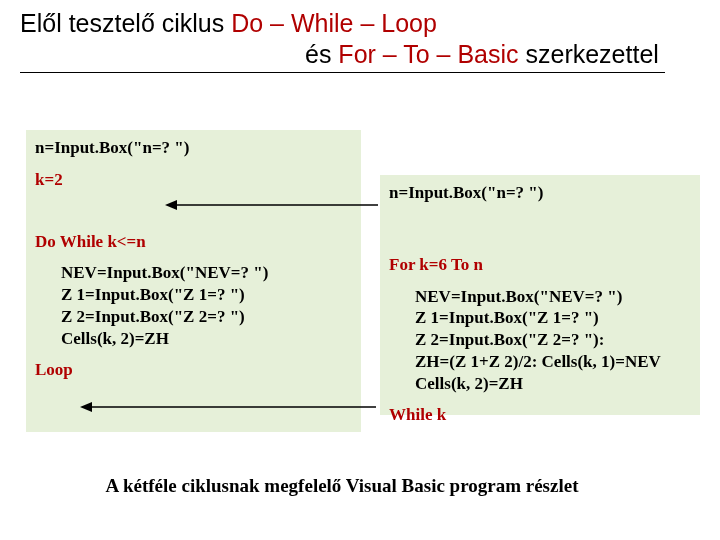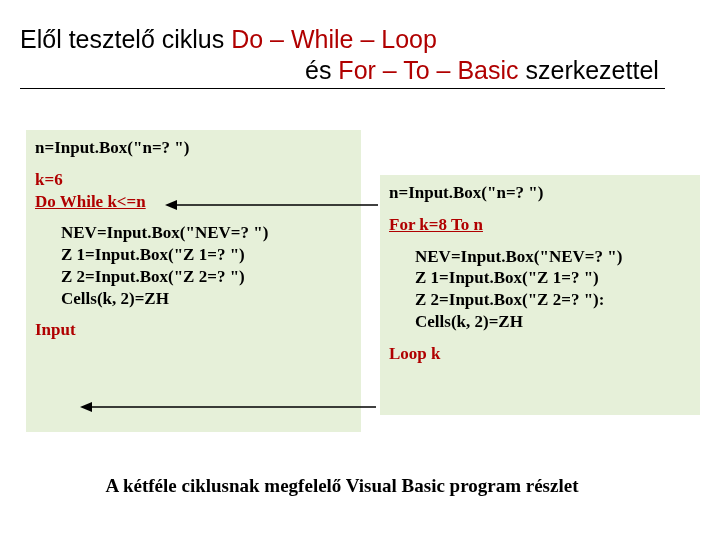--- a/index.html
+++ b/index.html
@@ -7,21 +7,21 @@
     width:720px;
     height:540px;
     background:#fff;
     font-family:"Times New Roman",serif;
     position:relative;
     overflow:hidden;
   }
   .title{
     position:absolute;
     left:20px;
-    top:24px;
+    top:8px;
     font-family:Arial,Helvetica,sans-serif;
     font-size:25px;
     line-height:1.25;
   }
   .title .black{color:#000;}
   .title .red{color:#b00000;}
   .title .hr{
     border-bottom:1px solid #000;
     position:absolute;
     left:0;top:64px;width:645px;
@@ -32,21 +32,21 @@
     border:1px solid #e6f0d9;
     padding:6px 8px 8px 8px;
     box-sizing:border-box;
     font-size:17px;
     line-height:1.28;
   }
   .box.left{left:26px;top:130px;width:335px;height:302px;}
   .box.right{left:380px;top:175px;width:320px;height:240px;}
   .bold{font-weight:bold;}
   .red{color:#b00000;}
-  .u{text-decoration:underline;}
+  .u{margin-top:40px;}
   .black{color:#000;}
   .indent{padding-left:26px;}
   .gap{height:10px;}
   svg.arrow{position:absolute;}
   .caption{
     position:absolute;
     left:0;width:684px;top:475px;
     text-align:center;
     font-weight:bold;
     font-size:19px;
@@ -57,46 +57,47 @@
 
 <div class="title">
   <span class="black">Elől tesztelő ciklus </span><span class="red">Do – While – Loop</span><br>
   <span style="display:inline-block;width:285px"></span><span class="black">és  </span><span class="red">For – To – Basic </span><span class="black">szerkezettel</span>
   <div class="hr"></div>
 </div>
 
 <div class="box left">
   <div class="bold black">n=Input.Box("n=? ")</div>
   <div class="gap"></div>
-  <div class="bold red">k=6</div>
+  <div class="bold red">k=2</div>
   <div class="bold red u">Do  While k&lt;=n</div>
   <div class="gap"></div>
   <div class="indent bold black">
     <div>NEV=Input.Box("NEV=? ")</div>
     <div>Z 1=Input.Box("Z 1=? ")</div>
     <div>Z 2=Input.Box("Z 2=? ")</div>
     <div>Cells(k, 2)=ZH</div>
   </div>
   <div class="gap"></div>
-  <div class="bold red">Input</div>
+  <div class="bold red">Loop</div>
 </div>
 
 <div class="box right">
   <div class="bold black">n=Input.Box("n=? ")</div>
   <div class="gap"></div>
-  <div class="bold red u">For  k=8  To  n</div>
+  <div class="bold red u">For  k=6  To  n</div>
   <div class="gap"></div>
   <div class="indent bold black">
     <div>NEV=Input.Box("NEV=? ")</div>
     <div>Z 1=Input.Box("Z 1=? ")</div>
     <div>Z 2=Input.Box("Z 2=? "):</div>
+    <div>ZH=(Z 1+Z 2)/2:   Cells(k, 1)=NEV</div>
     <div>Cells(k, 2)=ZH</div>
   </div>
   <div class="gap"></div>
-  <div class="bold red">Loop k</div>
+  <div class="bold red">While k</div>
 </div>
 
 <svg class="arrow" style="left:165px;top:198px" width="215" height="14">
   <line x1="10" y1="7" x2="213" y2="7" stroke="#000" stroke-width="1.5"></line>
   <polygon points="0,7 12,2 12,12" fill="#000"></polygon>
 </svg>
 <svg class="arrow" style="left:80px;top:400px" width="298" height="14">
   <line x1="10" y1="7" x2="296" y2="7" stroke="#000" stroke-width="1.5"></line>
   <polygon points="0,7 12,2 12,12" fill="#000"></polygon>
 </svg>

